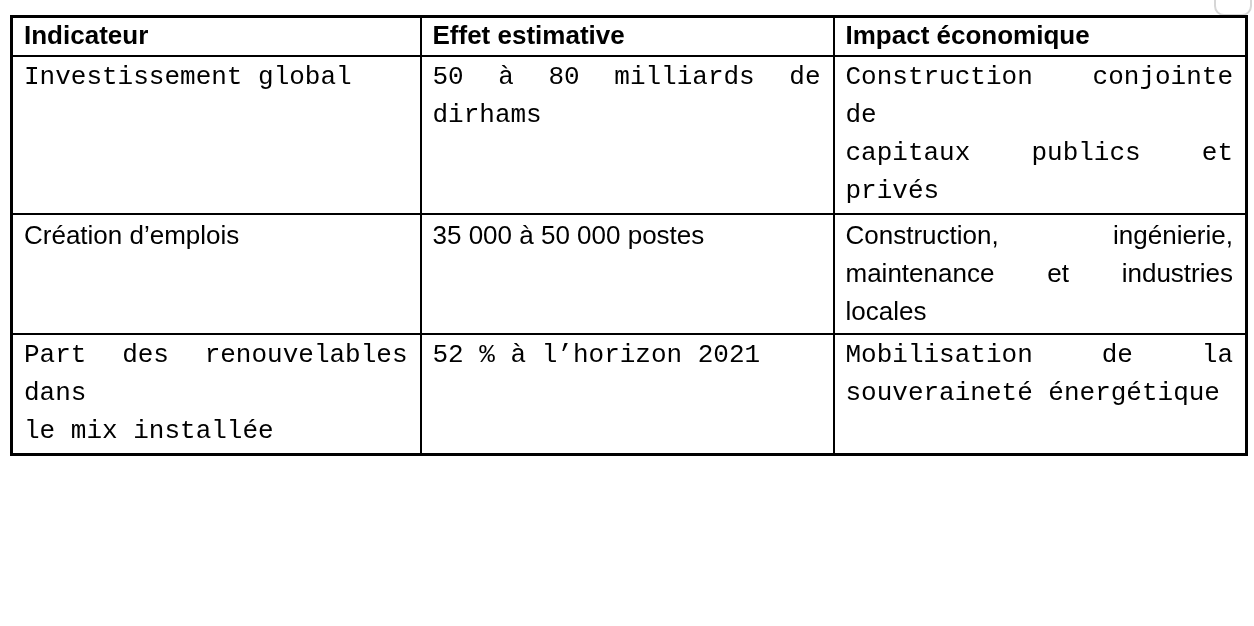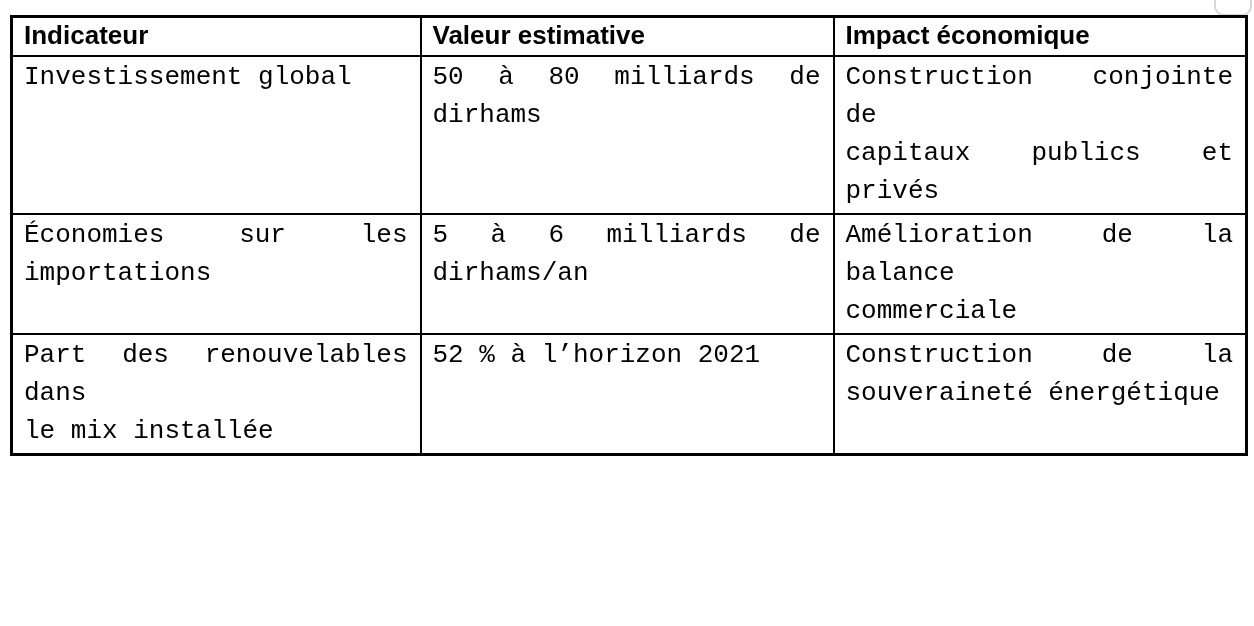--- a/index.html
+++ b/index.html
@@ -81,59 +81,59 @@
 
   <table class="doc-table">
     <colgroup>
       <col class="c1">
         <col class="c2">
         <col class="c3">
     </colgroup>
     <thead>
       <tr>
         <th>Indicateur</th>
-        <th>Valeur estimative</th>
+        <th>Effet estimative</th>
         <th>Impact économique</th>
       </tr>
     </thead>
     <tbody id="table-body">
         <tr class="lines-2">
       <td>
             <div class="ln">Investissement global</div>
           </td>
       <td>
             <div class="ln">50 à 80 milliards de dirhams</div>
           </td>
       <td>
             <div class="ln">Construction conjointe de</div>
             <div class="ln">capitaux publics et privés</div>
           </td>
     </tr>
-        <tr class="lines-2">
+        <tr class="lines-3">
       <td>
-            <div class="ln">Économies sur les</div>
-            <div class="ln">importations</div>
+            <div class="ln">Création d’emplois</div>
           </td>
       <td>
-            <div class="ln">5 à 6 milliards de dirhams/an</div>
+            <div class="ln">35 000 à 50 000 postes</div>
           </td>
       <td>
-            <div class="ln">Amélioration de la balance</div>
-            <div class="ln">commerciale</div>
+            <div class="ln">Construction, ingénierie,</div>
+            <div class="ln">maintenance et industries</div>
+            <div class="ln">locales</div>
           </td>
     </tr>
         <tr class="lines-2">
       <td>
             <div class="ln">Part des renouvelables dans</div>
             <div class="ln">le mix installée</div>
           </td>
       <td>
             <div class="ln">52 % à l’horizon 2021</div>
           </td>
       <td>
-            <div class="ln">Construction de la</div>
+            <div class="ln">Mobilisation de la</div>
             <div class="ln">souveraineté énergétique</div>
           </td>
     </tr>
       </tbody>
   </table>
 
 </div>
 
 </body></html>

